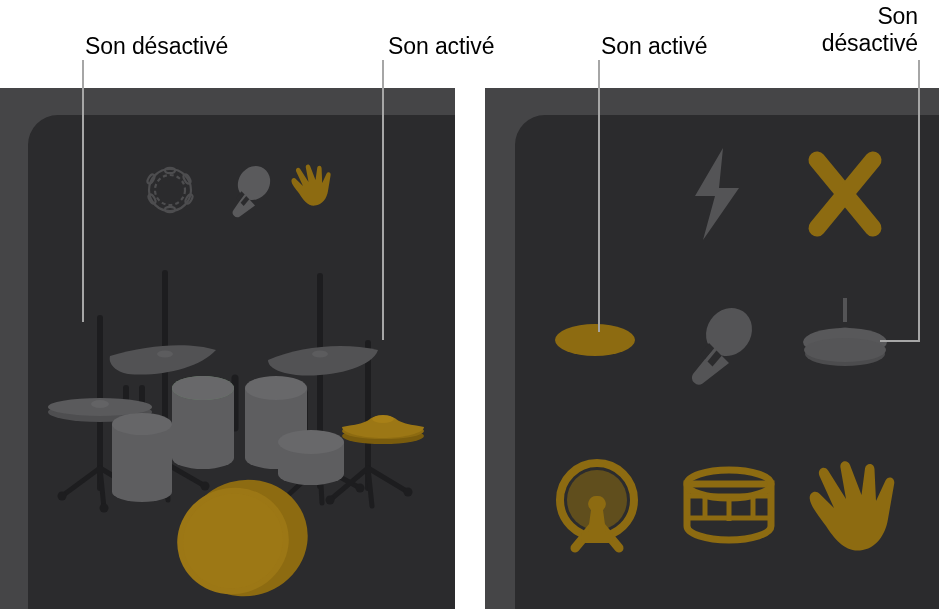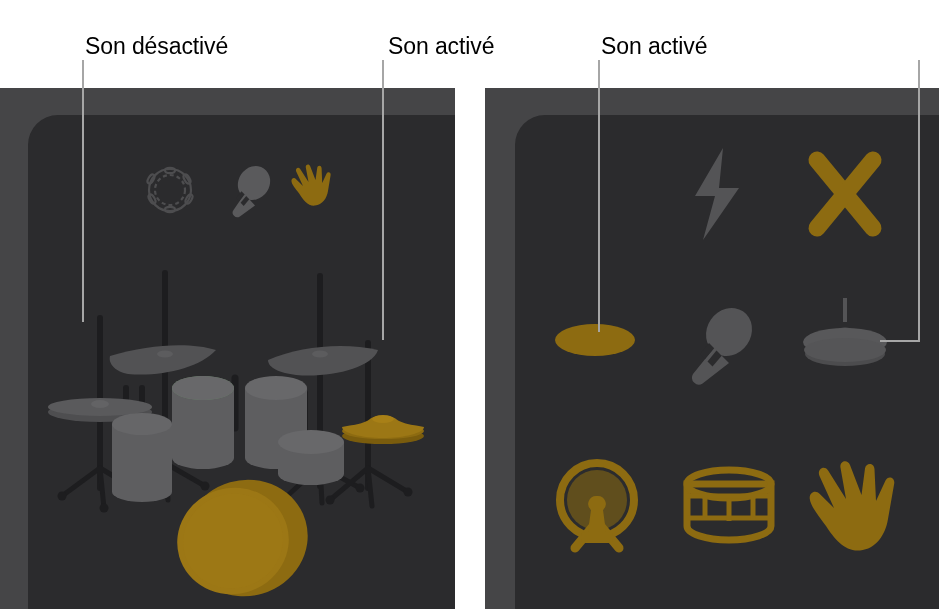--- a/index.html
+++ b/index.html
@@ -252,14 +252,16 @@
 
   <div class="leader leader-v" style="left:918px;top:60px;height:282px;"></div>
   <div class="leader leader-h" style="left:880px;top:340px;width:40px;"></div>
 
   <div class="callout-label lbl-a">Son désactivé</div>
 
   <div class="callout-label lbl-b">Son activé</div>
 
   <div class="callout-label lbl-c">Son activé</div>
 
+  <div class="callout-label lbl-d">Son
+désactivé</div>
 
 </div>
 
 </body></html>

